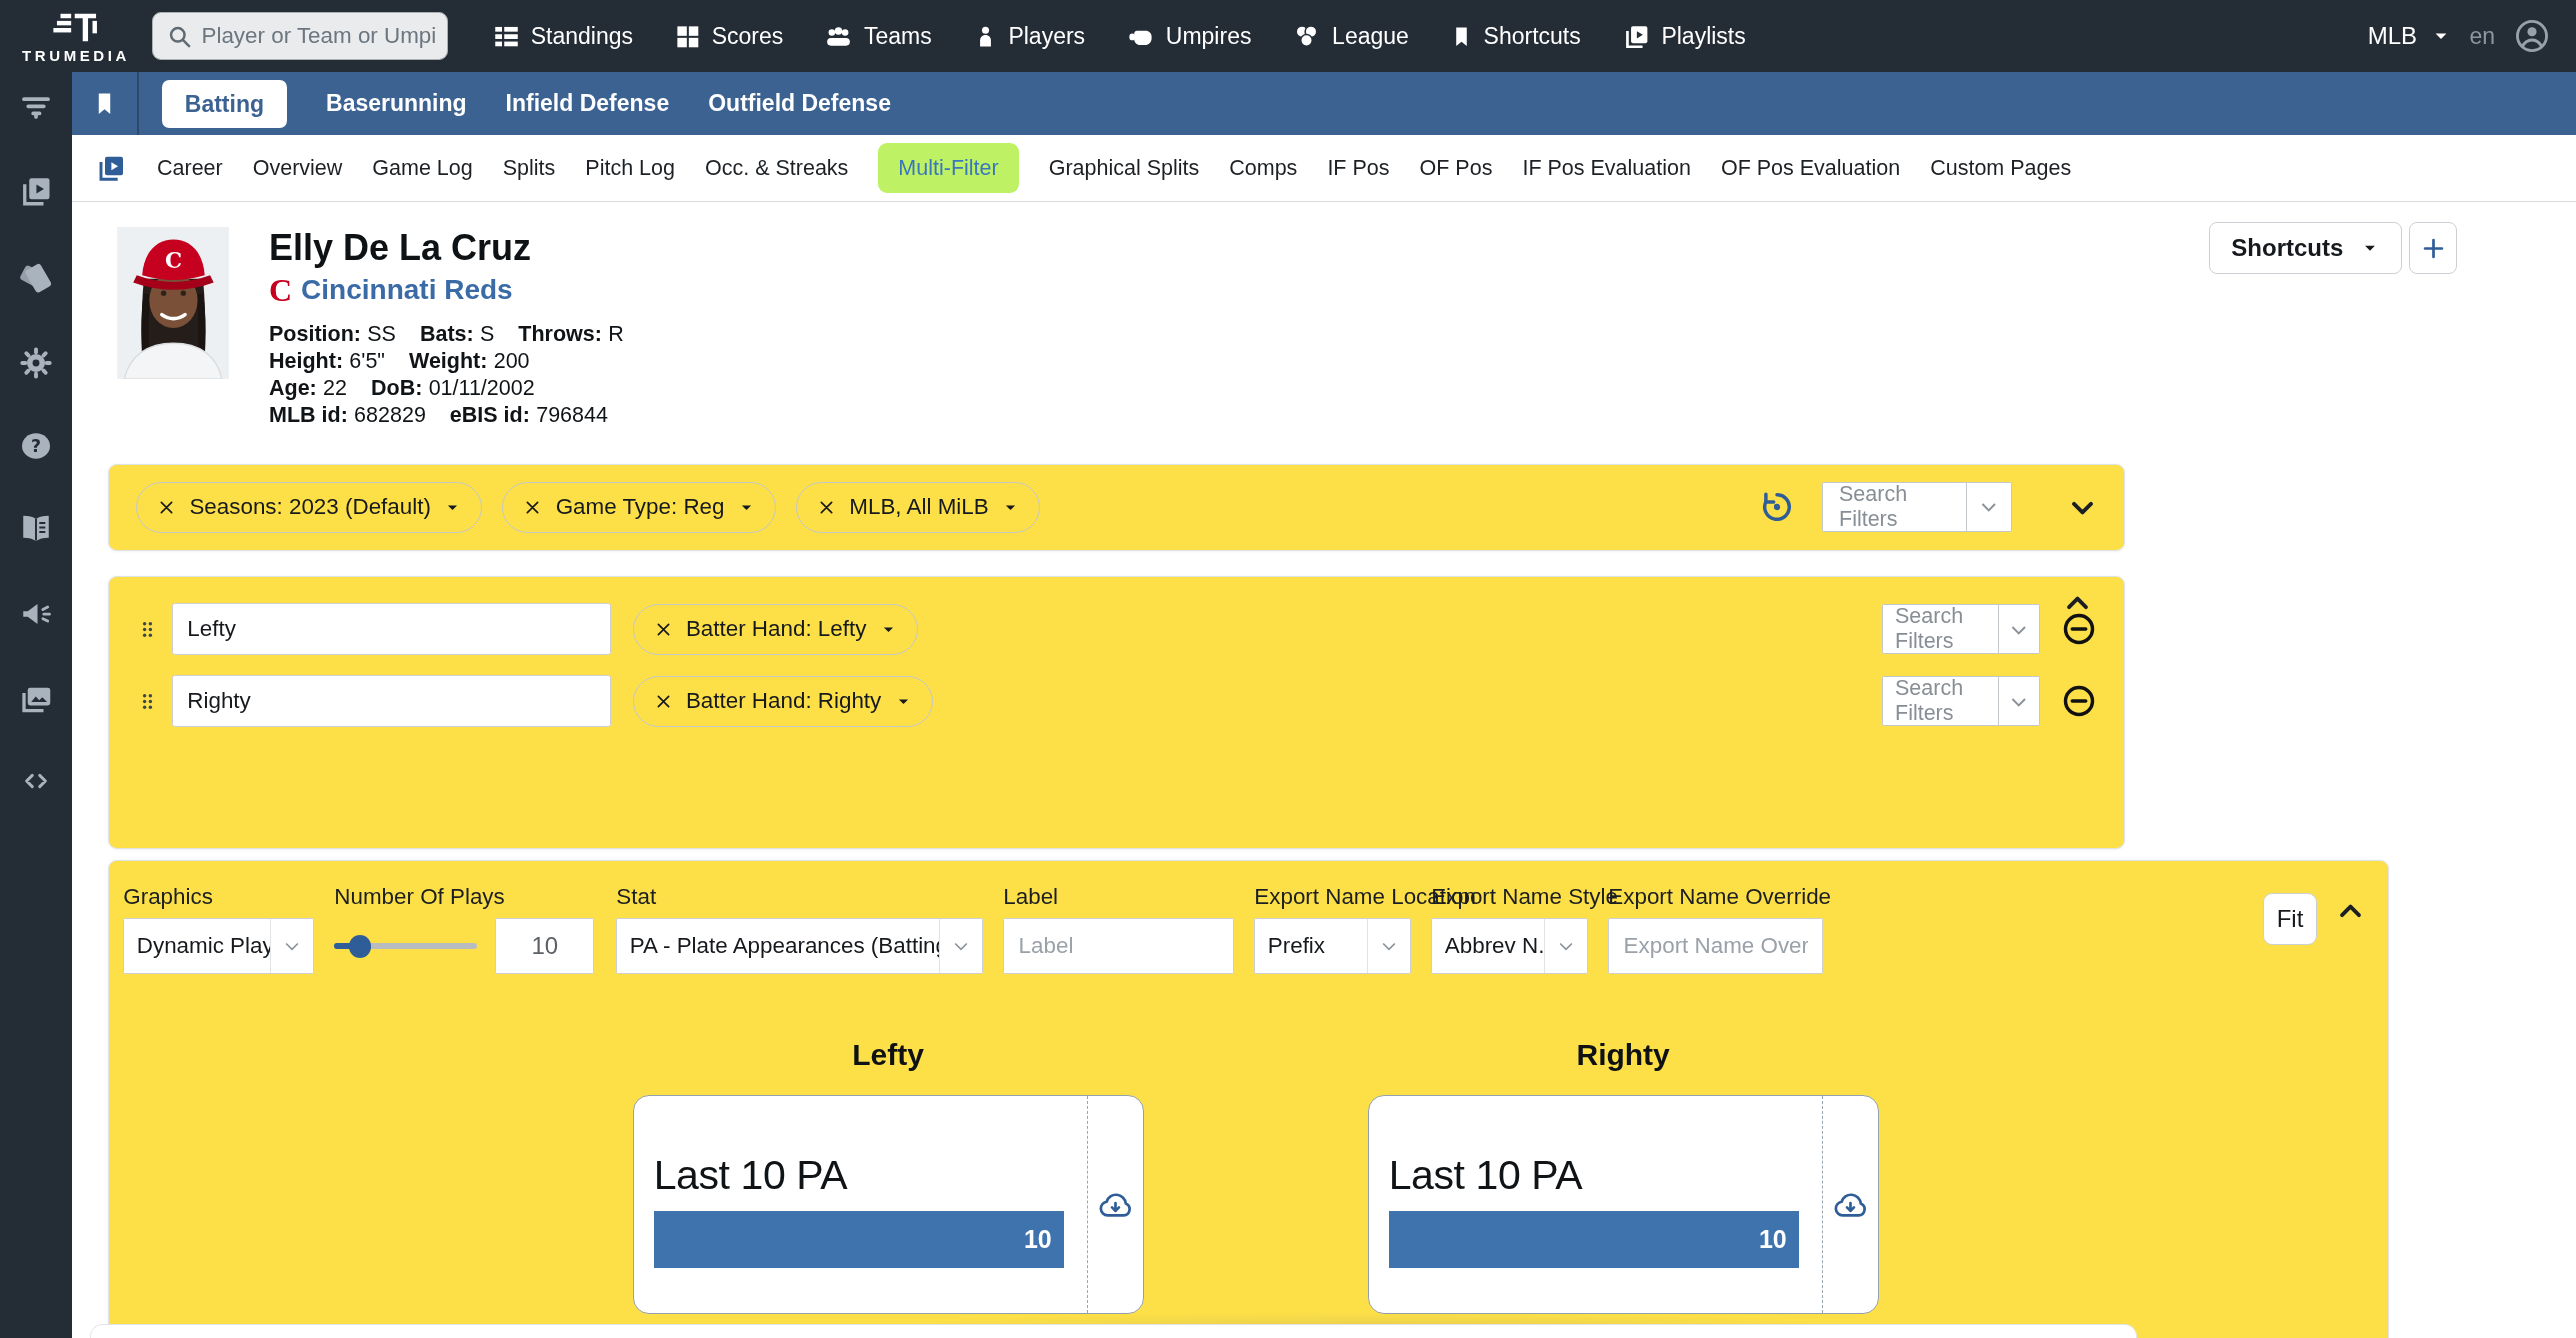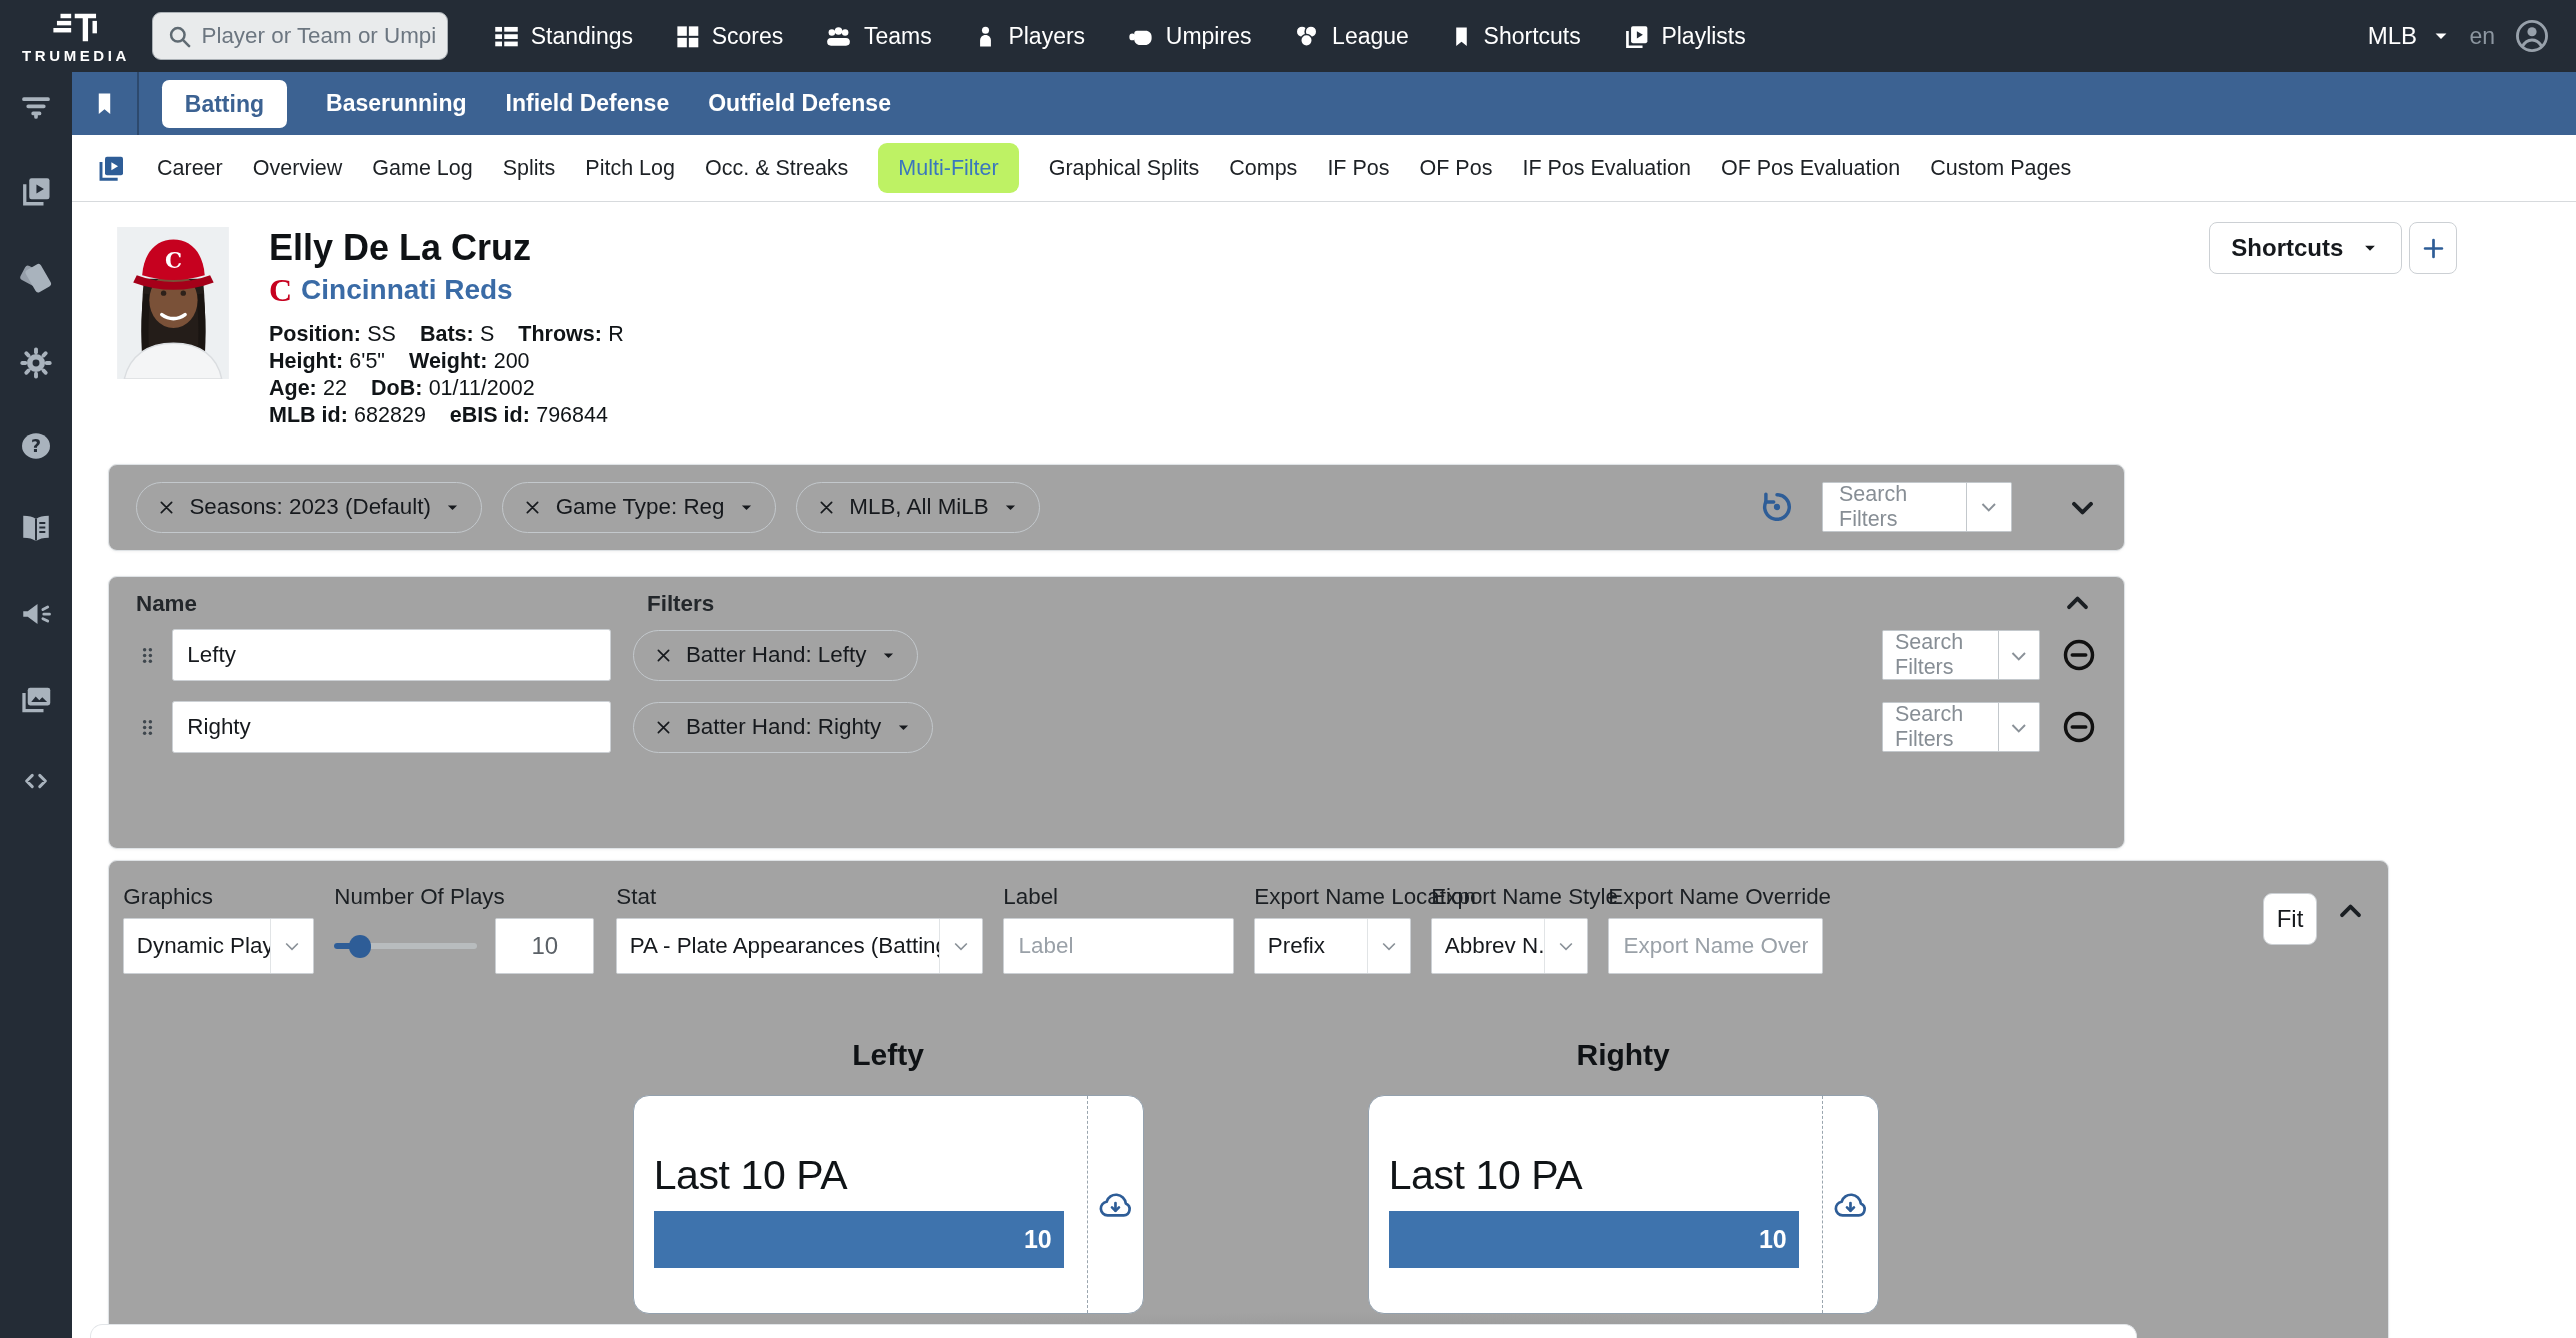--- a/index.html
+++ b/index.html
@@ -55,21 +55,21 @@
   .bio{margin-top:14.3px;font-size:21.5px;line-height:27px;color:#101417}
   .bio-pair{margin-right:18px;white-space:nowrap}
   .bio-pair b{margin-right:6.3px}
 
   .hdr-actions{position:absolute;top:20px;right:119px;display:flex;gap:7.2px}
   .shortcuts-btn{height:52px;padding:0 21.5px;background:#fff;border:1.3px solid #ccd0d4;border-radius:8px;
     display:flex;align-items:center;gap:18px;font-size:24px;font-weight:600;color:#16191d;cursor:pointer}
   .plus-btn{width:48px;height:52px;background:#fff;border:1.3px solid #ccd0d4;border-radius:8px;
     display:flex;align-items:center;justify-content:center;cursor:pointer;color:#2e5d97}
 
-  .card{background:#a3a3a3;border:0.9px solid #dfe3e6;border-radius:9px;box-shadow:0 0.9px 2.7px rgba(0,0,0,.05)}
+  .card{background:#fde047;border:0.9px solid #dfe3e6;border-radius:9px;box-shadow:0 0.9px 2.7px rgba(0,0,0,.05)}
 
   
   .chips-card{width:2017px;height:87px;margin:35px 0 0 36px;display:flex;align-items:center;padding:0 27px}
   .chip{height:51px;border:1.3px solid #c3c8cc;border-radius:26px;display:flex;align-items:center;
     gap:13.4px;padding:0 20px;font-size:22.4px;color:#16191d;margin-right:20px;cursor:pointer;white-space:nowrap}
   .x-icon,.caret-icon{cursor:pointer}
   .flex-sp{flex:1}
   .history-btn{color:#2e5d97;margin-right:27px;cursor:pointer}
   .sf-select{height:50px;border:1.3px solid #c3c8cc;border-radius:1.8px;display:flex;align-items:stretch;
     cursor:pointer;background:#fff}
@@ -511,24 +511,20 @@
             </span>
         </div>
         <span class="big-chev">
           <svg width="29" height="29" viewBox="0 0 24 24" fill="none" stroke="currentColor" stroke-width="3.2" stroke-linecap="round" stroke-linejoin="round">
               <path d="M5 9l7 7 7-7"></path>
             </svg>
           </span>
       </div>
 
       <div class="card rows-card">
-        <div class="hdr-row">
-          <span class="hdr-name">Name</span>
-          <span>Filters</span>
-        </div>
 
         <div class="frow">
           <span class="drag">
             <svg width="23" height="27" viewBox="0 0 24 24" fill="currentColor">
               <circle cx="9" cy="6" r="1.8"></circle>
                 <circle cx="15" cy="6" r="1.8"></circle>
               <circle cx="9" cy="12" r="1.8"></circle>
                 <circle cx="15" cy="12" r="1.8"></circle>
               <circle cx="9" cy="18" r="1.8"></circle>
                 <circle cx="15" cy="18" r="1.8"></circle>

